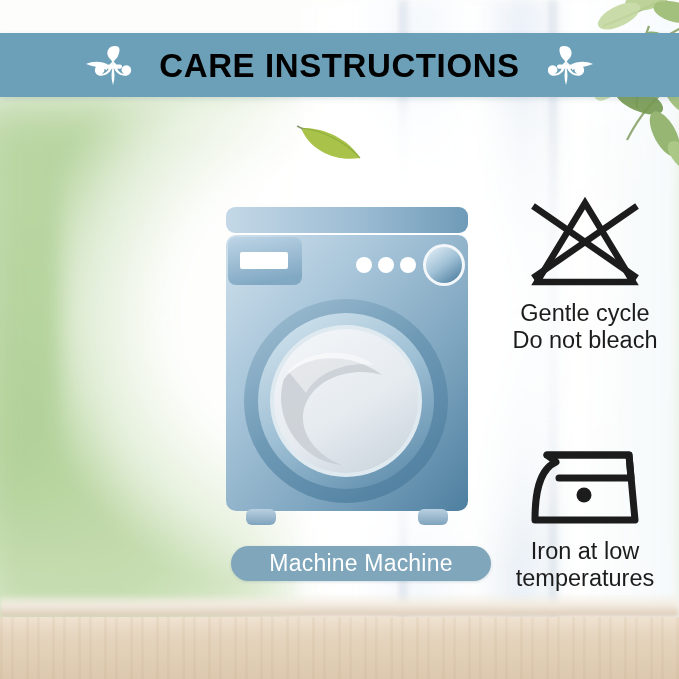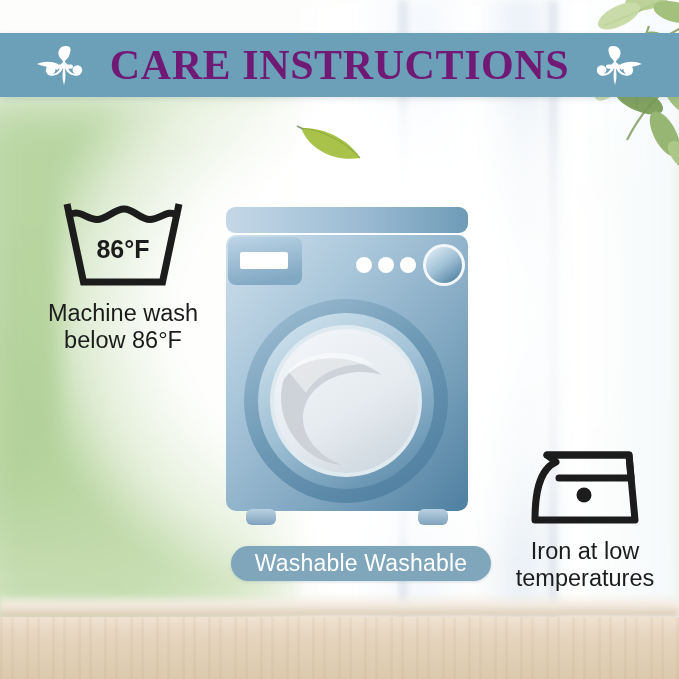--- a/index.html
+++ b/index.html
@@ -87,23 +87,23 @@
   .falling-leaf svg{width:100%;height:100%;display:block;}
 
   
   .banner{
     position:absolute;left:0;top:33px;width:679px;height:64px;
     background:#6ba0b8;
     display:flex;align-items:center;justify-content:center;gap:18px;
     box-shadow:0 2px 5px rgba(90,120,140,.18);
   }
   .banner-title{
-    color:#701a75;font-size:42px;font-weight:bold;letter-spacing:.6px;
+    color:#000000;font-size:33px;font-weight:bold;letter-spacing:.6px;
     line-height:1;white-space:nowrap;
-    font-family:Liberation Serif, serif;
+    font-family:Liberation Sans, sans-serif;
   }
   .fleur{width:56px;height:46px;flex:none;}
   .fleur svg{width:100%;height:100%;display:block;}
   .fleur.right{transform:scaleX(-1);}
 
   
   .care-item{position:absolute;display:flex;flex-direction:column;align-items:center;}
   .care-icon{display:flex;align-items:center;justify-content:center;}
   .care-icon svg{display:block;}
   .care-label{
@@ -207,32 +207,32 @@
           <path d="M28 19 C28 27 25 31 20 33 C14 35.5 9 32 10 27 C11 22.5 17 22 19 26 C20 28.5 19 31 16.5 31.5 C20 32 24 29 25 22 Z"></path>
           <path d="M28 19 C28 27 31 31 36 33 C42 35.5 47 32 46 27 C45 22.5 39 22 37 26 C36 28.5 37 31 39.5 31.5 C36 32 32 29 31 22 Z"></path>
           <path d="M22 22 C15 19 8 19 1 22 C8 25 15 25 22 28 Z"></path>
           <path d="M28 24 C26 30 26 37 28 43 C30 37 30 30 28 24 Z"></path>
           <rect x="20" y="22.5" width="17" height="4.2" rx="2"></rect>
         </g>
       </svg>
     </span>
   </div>
 
-  <div class="care-item" id="item-wash">
+
+  <div class="care-item" id="item-bleach">
     <span class="care-icon">
       <svg width="124" height="94" viewBox="0 0 124 94" xmlns="http://www.w3.org/2000/svg">
-        <path d="M6 8 L22.5 86 L101.5 86 L118 8" fill="none" stroke="#1c1c1c" stroke-width="7" stroke-linejoin="miter" stroke-linecap="butt"></path>
-        <path d="M8.4 19 C18 12.5 26 23.5 36 23.5 C46 23.5 53 13 63 13 C73 13 79 23.5 89 23.5 C99 23.5 107 13 115.6 19" fill="none" stroke="#1c1c1c" stroke-width="7" stroke-linecap="round" stroke-linejoin="round"></path>
-        <text class="basin-temp" x="62" y="62" text-anchor="middle">86°F</text>
+        <path d="M62 7 L110 86 L14 86 Z" fill="none" stroke="#1c1c1c" stroke-width="6.5" stroke-linejoin="miter"></path>
+        <line x1="10" y1="10" x2="114" y2="82" stroke="#1c1c1c" stroke-width="6.5" stroke-linecap="butt"></line>
+        <line x1="114" y1="10" x2="10" y2="82" stroke="#1c1c1c" stroke-width="6.5" stroke-linecap="butt"></line>
       </svg>
     </span>
-    <span class="care-label">Machine wash
-below 86°F</span>
-  </div>
-
+    <span class="care-label">Gentle cycle
+Do not bleach</span>
+  </div>
 
 
   <div class="care-item" id="item-iron">
     <span class="care-icon">
       <svg width="120" height="90" viewBox="0 0 120 90" xmlns="http://www.w3.org/2000/svg">
         <path d="M22 17 L104 17 L110 82 L10 82 C10 58 13 32 31 24 Z" fill="none" stroke="#1c1c1c" stroke-width="7" stroke-linejoin="round" stroke-linecap="round"></path>
         <path d="M22 17 L104 17 L106 40 L34 40" fill="none" stroke="#1c1c1c" stroke-width="7" stroke-linejoin="round" stroke-linecap="round"></path>
         <circle cx="59" cy="57" r="7.5" fill="#1c1c1c"></circle>
       </svg>
     </span>
@@ -305,16 +305,16 @@
 
       <path d="M62 176 C80 150 130 148 160 172 C134 164 100 172 86 196 C72 220 88 250 120 262 C76 258 50 212 62 176 Z" fill="#c9ced4" opacity=".85"></path>
       <path d="M66 168 C86 146 128 144 152 162 C126 158 96 168 84 190 Z" fill="#ffffff" opacity=".45"></path>
 
       <rect x="24" y="306" width="30" height="16" rx="6" fill="url(#gFoot)"></rect>
       <rect x="196" y="306" width="30" height="16" rx="6" fill="url(#gFoot)"></rect>
     </svg>
   </div>
 
   <div class="badge">
-    <span class="badge-text">Washable Washable</span>
+    <span class="badge-text">Machine Machine</span>
   </div>
 
 </div>
 
 </body></html>

